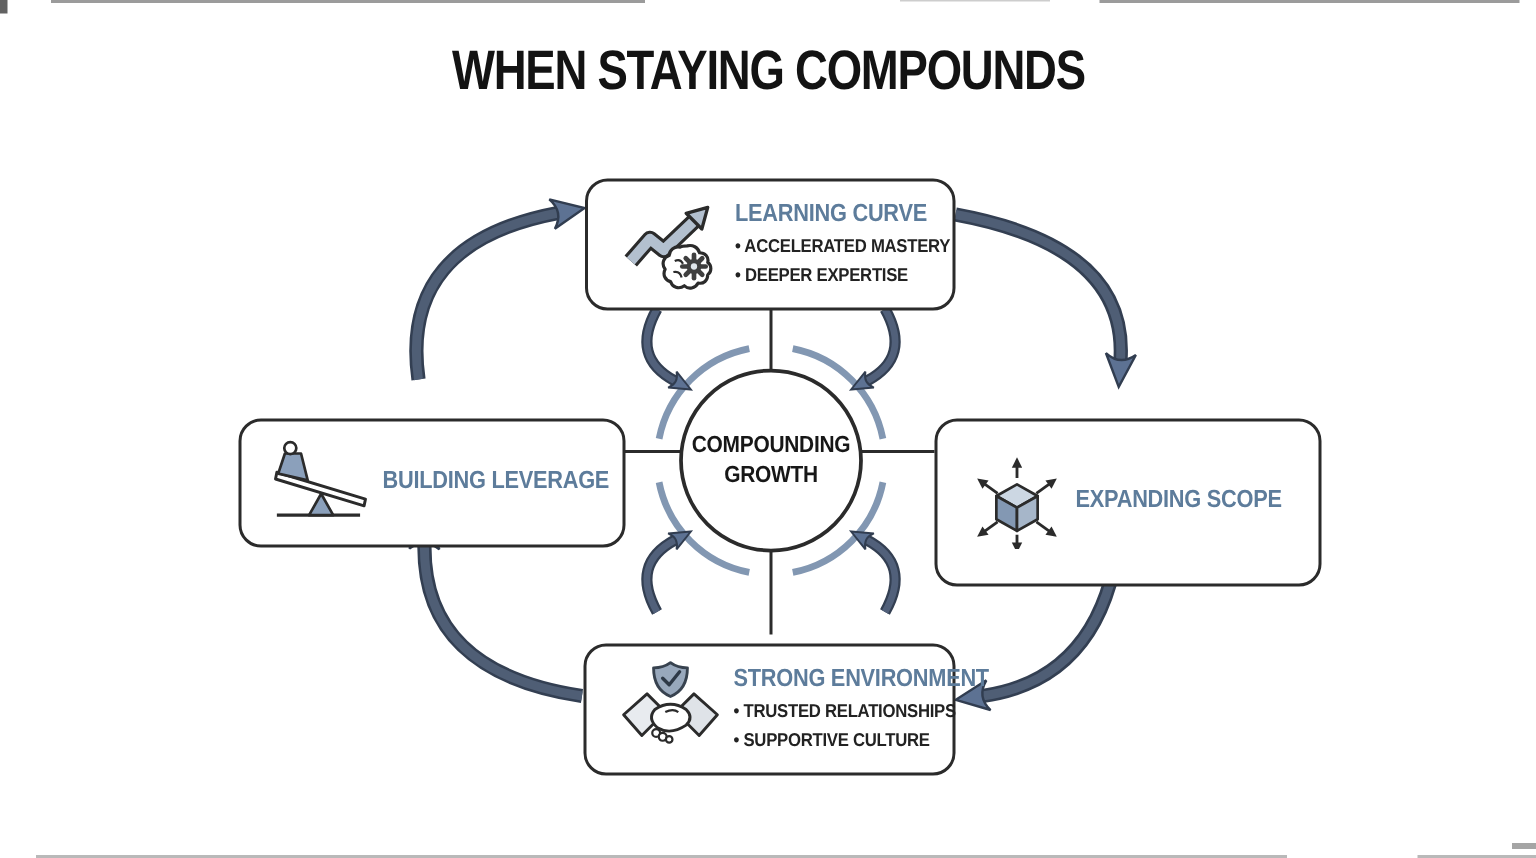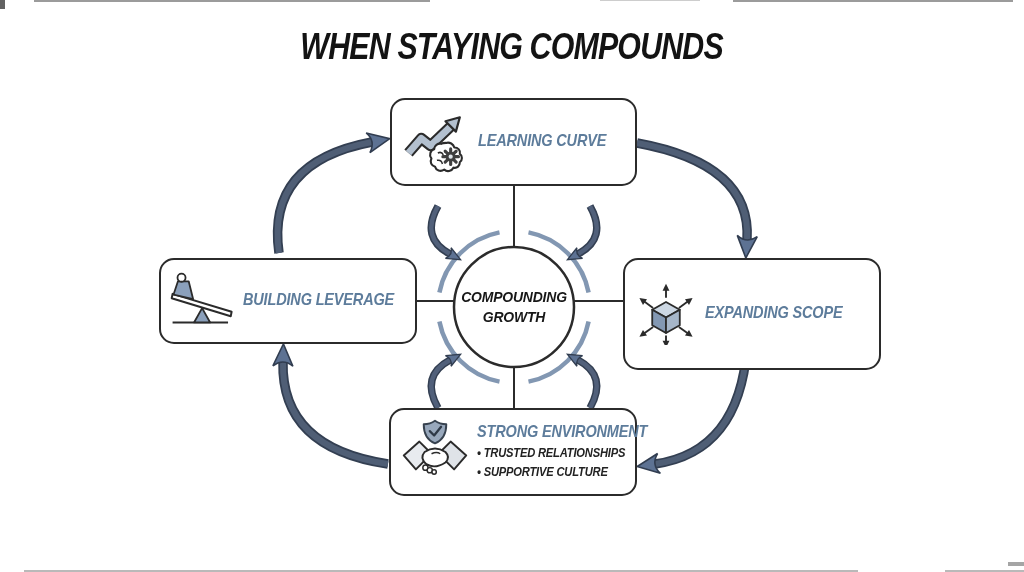--- a/index.html
+++ b/index.html
@@ -1,32 +1,31 @@
 <!DOCTYPE html>
 <html><head>
 <meta charset="utf-8">
 <style>
   html,body{margin:0;padding:0;background:#fff;}
   #canvas{
     position:relative;width:1024px;height:572px;background:#ffffff;overflow:hidden;
     font-family:"Liberation Sans","DejaVu Sans",sans-serif;
-    font-style:italic;
   }
   svg{display:block}
   #diagram-svg{position:absolute;left:0;top:0;z-index:1}
 
   .title-wrap{position:absolute;top:26px;left:0;width:100%;text-align:center;z-index:3}
   .title{
     display:inline-block;font-size:37px;font-weight:700;color:#131313;
     transform:scaleX(.82);letter-spacing:-1px;white-space:nowrap;
   }
 
   .node{
     position:absolute;background:#fff;border:2.5px solid #2b2b2b;border-radius:15px;
-    display:flex;align-items:center;gap:6px;padding:6px 8px;box-sizing:border-box;z-index:5;
+    display:flex;align-items:center;gap:6px;padding:6px 20px;box-sizing:border-box;z-index:5;margin-top:21px;
   }
   .node .icon{flex:0 0 72px;display:flex;align-items:center;justify-content:center}
   .node--side .icon{flex:0 0 66px}
   .node h3{
     margin:0 0 3px;font-size:16.5px;font-weight:700;color:#5d7c9b;letter-spacing:-.2px;
   }
   .condensed{transform:scaleX(.88);transform-origin:left center;white-space:nowrap;display:inline-block}
   .node ul{margin:0;padding:0;list-style:none}
   .node li{
     font-size:12.4px;font-weight:700;color:#222;line-height:1.55;letter-spacing:-.2px;
@@ -161,20 +160,24 @@
             <line x1="16" y1="12" x2="28" y2="24"></line>
             <line x1="28" y1="12" x2="16" y2="24"></line>
           </g>
           <circle cx="22" cy="18" r="5.4" fill="#3f3f3f"></circle>
           <circle cx="22" cy="18" r="2.3" fill="#dfe5ea"></circle>
         </g>
       </svg>
     </div>
     <div class="txt">
       <h3 class="condensed">LEARNING CURVE</h3>
+      <ul>
+        <li>ACCELERATED MASTERY</li>
+        <li>DEEPER EXPERTISE</li>
+      </ul>
     </div>
   </div>
 
   <div class="node node--side" id="node-right">
     <div class="icon">
       <svg viewBox="0 0 72 72" width="62" height="62">
         <g stroke="#2b2b2b" stroke-width="2.2" fill="none">
           <line x1="36" y1="17" x2="36" y2="7" marker-end="url(#headTiny)"></line>
           <line x1="36" y1="61" x2="36" y2="69" marker-end="url(#headTiny)"></line>
           <line x1="21" y1="29" x2="10" y2="21" marker-end="url(#headTiny)"></line>

